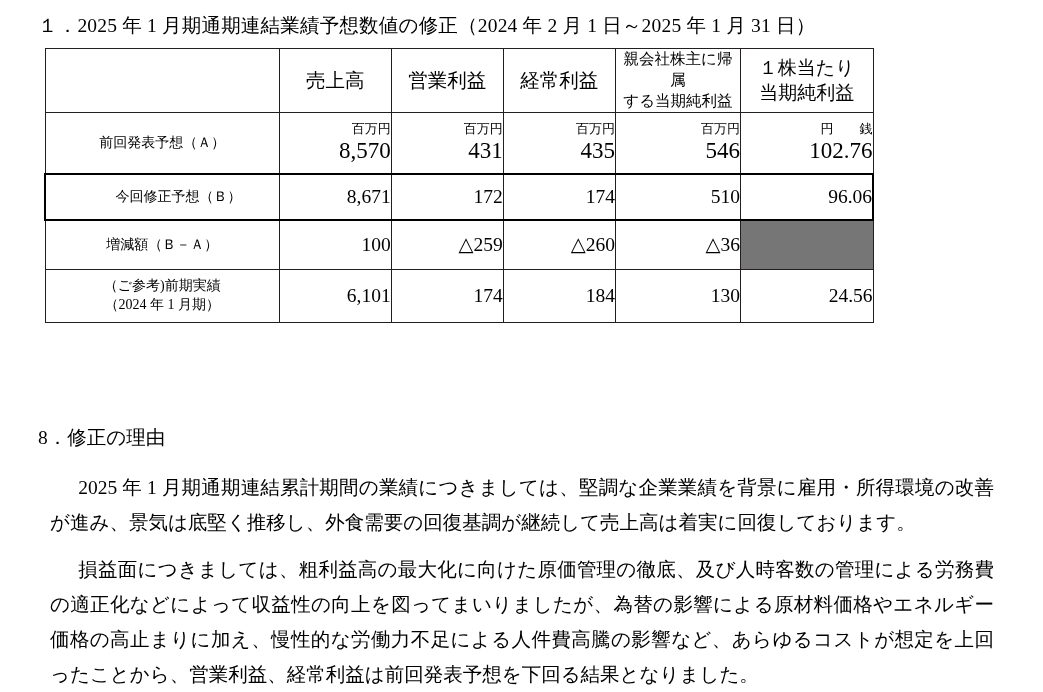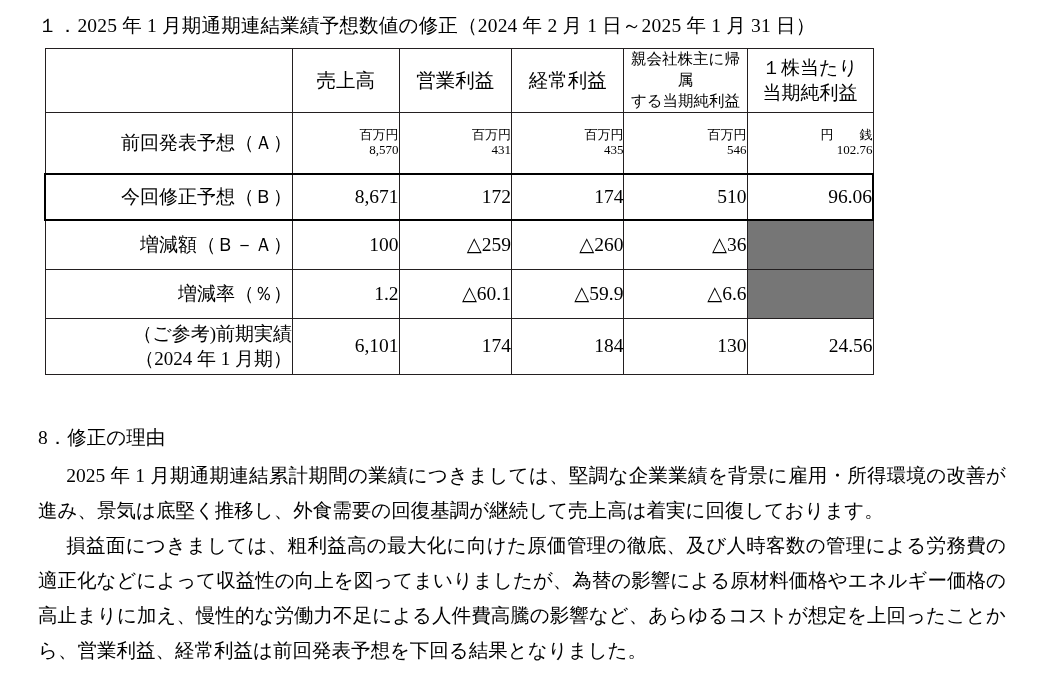--- a/index.html
+++ b/index.html
@@ -68,22 +68,22 @@
   }
   .hdr td.twoline {
     font-size: 19px;
     line-height: 1.35;
   }
 
   
   .rowlabel {
     height: 48px;
     padding-left: 10px;
-    font-size: 19px;
-    text-align: right;
+    font-size: 14px;
+    text-align: center;
     white-space: nowrap;
     margin-left: 28px;
   }
   .rowlabel.two {
     line-height: 1.35;
     padding-top: 2px;
     padding-bottom: 2px;
   }
   .num {
     text-align: right;
@@ -103,21 +103,21 @@
     line-height: 1.1;
     text-align: right;
     margin-bottom: 1px;
   }
   .unit.spread {
     text-align: right;
     letter-spacing: 0;
   }
   .unit-val {
     display: block;
-    font-size: 13px;
+    font-size: 23px;
     line-height: 1.1;
     padding-left: 17px;
   }
   .shaded {
     background: #767676;
   }
   
   tr.emph td {
     border-top: 2.5px solid #000;
     border-bottom: 2.5px solid #000;
@@ -138,21 +138,21 @@
     position: absolute;
     left: 38px;
     top: 458px;
     width: 968px;
     font-size: 19.5px;
     line-height: 35px;
     text-align: justify;
     text-justify: inter-ideograph;
   }
   .body-text p {
-    margin: 0;
+    margin: 12px;
     text-indent: 1.45em;
   }
 </style>
 </head>
 <body>
 
 <div class="page">
 
   <div class="sec1-heading">１．2025 年 1 月期通期連結業績予想数値の修正（2024 年 2 月 1 日～2025 年 1 月 31 日）</div>
 
@@ -217,28 +217,20 @@
 
         <tr>
           <td class="rowlabel">増減額（Ｂ－Ａ）</td>
           <td class="num">100</td>
           <td class="num">△259</td>
           <td class="num">△260</td>
           <td class="num">△36</td>
           <td class="shaded"></td>
         </tr>
 
-        <tr>
-          <td class="rowlabel">増減率（％）</td>
-          <td class="num">1.2</td>
-          <td class="num">△60.1</td>
-          <td class="num">△59.9</td>
-          <td class="num">△6.6</td>
-          <td class="shaded"></td>
-        </tr>
 
         <tr>
           <td class="rowlabel two">
             <div>（ご参考)前期実績</div>
             <div>（2024 年 1 月期）</div>
           </td>
           <td class="num">6,101</td>
           <td class="num">174</td>
           <td class="num">184</td>
           <td class="num">130</td>

